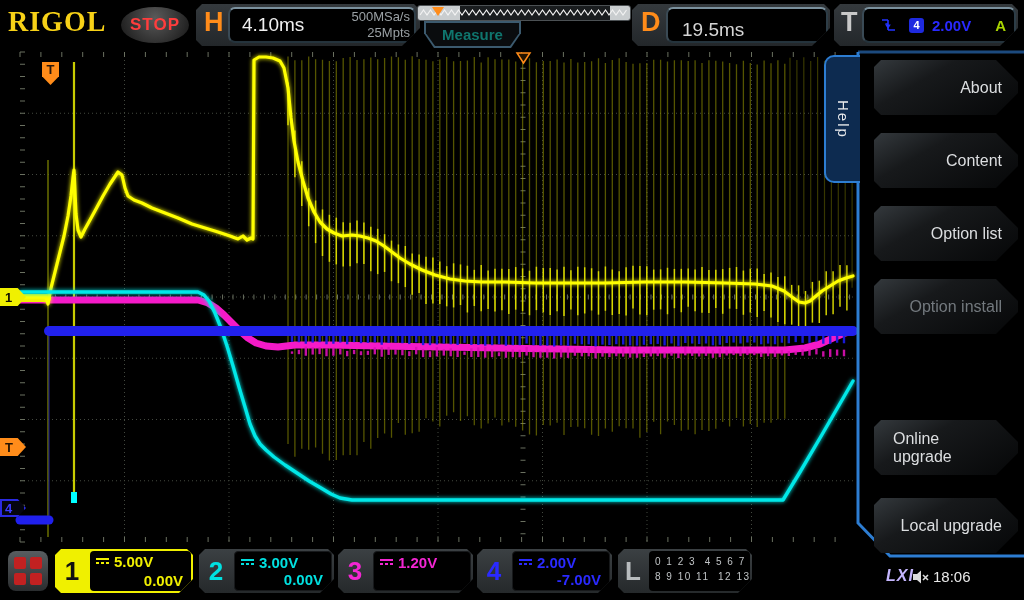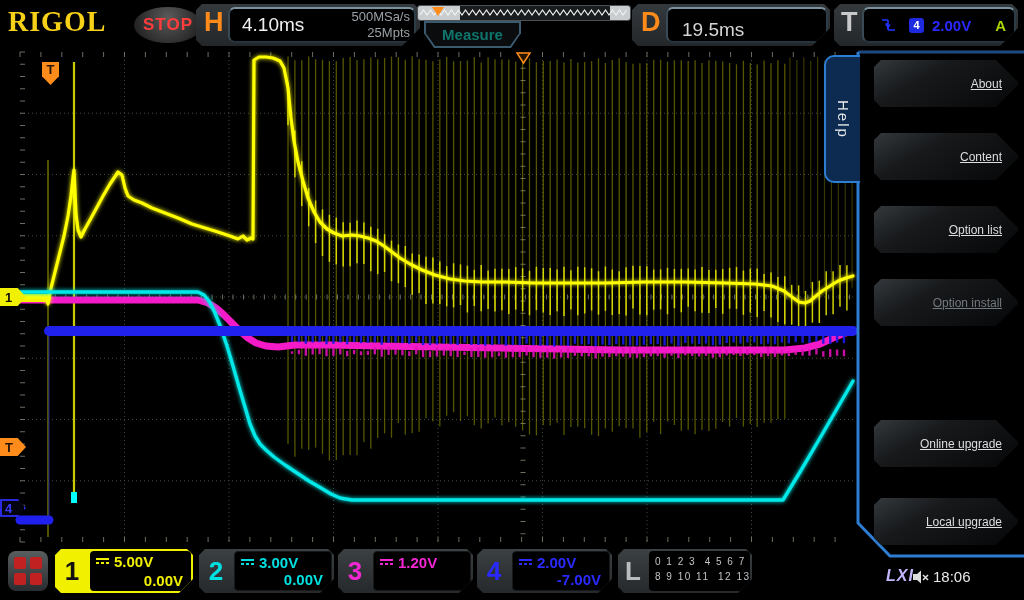--- a/index.html
+++ b/index.html
@@ -3,21 +3,21 @@
 <meta charset="utf-8">
 <style>
   html,body{margin:0;padding:0;background:#000;width:1024px;height:600px;overflow:hidden;
     font-family:"Liberation Sans",sans-serif;-webkit-font-smoothing:antialiased;}
   #screen{position:relative;width:1024px;height:600px;background:#000;}
   .abs{position:absolute;}
 
   
   #brand{left:8px;top:6px;font-family:"Liberation Serif",serif;font-weight:bold;
     font-size:28px;color:#f7d117;letter-spacing:1px;transform:scaleY(1.05);}
-  #stop-badge{left:134px;top:7px;width:68px;height:36px;border-radius:50%;
+  #stop-badge{left:121px;top:7px;width:68px;height:36px;border-radius:50%;
     background:radial-gradient(circle at 50% 30%,#5a5a5a,#262626 75%,#161616);
     display:flex;align-items:center;justify-content:center;}
   #stop-badge span{color:#ff3d3d;font-weight:bold;font-size:17px;letter-spacing:1px;}
   .group{background:linear-gradient(#34393d,#23272a);
     clip-path:polygon(6px 0,calc(100% - 6px) 0,100% 6px,100% calc(100% - 18px),calc(100% - 18px) 100%,6px 100%,0 calc(100% - 6px),0 6px);}
   #h-group{left:196px;top:4px;width:224px;height:42px;}
   #d-group{left:632px;top:4px;width:198px;height:42px;}
   #t-group{left:834px;top:4px;width:184px;height:42px;}
   .group-letter{position:absolute;top:3px;font-size:27px;font-weight:bold;}
   .lcd-panel{position:absolute;top:3px;bottom:3px;background:#000;
@@ -61,25 +61,25 @@
   #trig-flag{left:42px;width:17px;height:23px;background:#ff8c1a;color:#27160a;
     clip-path:polygon(0 0,100% 0,100% 62%,50% 100%,0 62%);
     display:flex;justify-content:center;font-size:13px;font-weight:bold;}
 
   
   #menu-bg{left:858px;top:52px;width:166px;height:505px;background:#000;}
   #help-tab{left:824px;top:55px;width:34px;height:124px;background:#0d2b50;
     border:2px solid #2d7dd2;border-right:none;border-radius:10px 0 0 10px;
     display:flex;align-items:center;justify-content:center;}
   #help-tab span{writing-mode:vertical-rl;color:#e8eaec;font-size:15px;letter-spacing:2px;}
-  .menu-btn{left:874px;width:144px;height:47px;
+  .menu-btn{left:874px;width:144px;height:55px;
     background:linear-gradient(150deg,#34393d 0%,#17191b 35%,#060708 100%);
     clip-path:polygon(7px 0,calc(100% - 22px) 0,100% 22px,100% calc(100% - 22px),calc(100% - 22px) 100%,7px 100%,0 calc(100% - 7px),0 7px);
     display:flex;align-items:center;justify-content:flex-end;padding-right:16px;box-sizing:border-box;
-    font-size:12px;color:#dcdee0;text-decoration:underline;}
+    font-size:16px;color:#dcdee0;}
   .menu-btn.disabled{color:#73797e;}
 
   
   #apps-btn{left:8px;top:551px;width:40px;height:40px;border-radius:8px;
     background:linear-gradient(#585d60,#2a2d2f);display:grid;
     grid-template-columns:12px 12px;grid-template-rows:12px 12px;gap:4px;
     align-content:center;justify-content:center;}
   #apps-btn i{background:#c22121;border-radius:2px;}
   .ch-box{top:549px;height:44px;box-sizing:border-box;
     clip-path:polygon(6px 0,calc(100% - 6px) 0,100% 6px,100% calc(100% - 14px),calc(100% - 14px) 100%,6px 100%,0 calc(100% - 6px),0 6px);}

